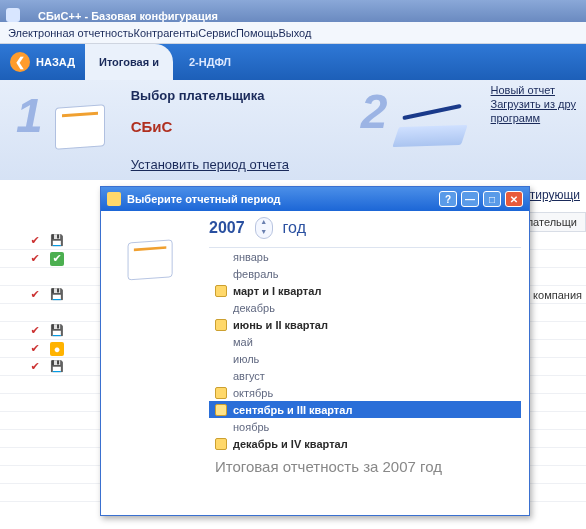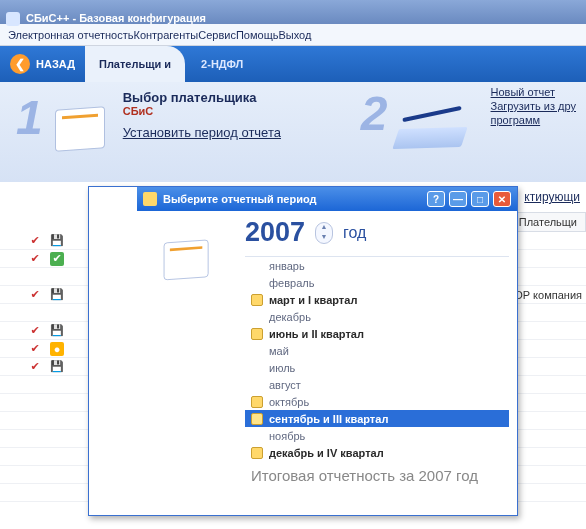--- a/index.html
+++ b/index.html
@@ -1,41 +1,41 @@
 <!DOCTYPE html>
 <html><head>
 <meta charset="utf-8">
 <style>
   * { box-sizing: border-box; margin: 0; padding: 0; font-family: Tahoma, Arial, sans-serif; font-size: 11px; }
   body { width: 586px; height: 529px; overflow: hidden; background: #fff; position: relative; }
 
   
-  .titlebar { height: 22px; background: linear-gradient(#8aa8d8,#6a8ac0); display: flex; align-items: flex-start; padding: 12px 6px; color: #fff; font-weight: bold; }
+  .titlebar { height: 22px; background: linear-gradient(#8aa8d8,#6a8ac0); display: flex; align-items: flex-end; padding: 0 6px; color: #fff; font-weight: bold; gap: 12px; }
   .titlebar .app-icon { width: 14px; height: 14px; background: #d8e6ff; border-radius: 3px; margin-right: 6px; display:inline-block; }
 
   
   .menubar { height: 22px; background: #f3f7fd; display: flex; align-items: center; padding: 0 8px; border-bottom: 1px solid #cfd5e0; }
   .menubar span { color: #1a2a5a; cursor: default; }
 
   
   .navstrip { height: 36px; background: linear-gradient(#2f78d6,#1d5fb8); display: flex; align-items: center; }
   .back-btn { display: flex; align-items: center; color: #fff; font-weight: bold; font-size: 14px; padding: 0 10px; height: 100%; }
   .back-circle { width: 20px; height: 20px; border-radius: 50%; background: #ff9c2d; margin-right: 6px; display:flex; align-items:center; justify-content:center; color:#fff; font-size:12px; }
   .tab-active { background: #eaf1fb; color: #1a2a5a; height: 100%; display:flex; align-items:center; padding: 0 14px; border-top-right-radius: 18px; font-weight:bold; flex-direction:column; justify-content:center; line-height:1.1; text-align:center;}
   .tab-inactive { color: #dce8ff; padding: 8px 16px; height:100%; display:flex; align-items:center; font-weight:bold;}
 
   
   .mainpanel { height: 100px; background: linear-gradient(#e6eefa,#d6e2f5); display:flex; position:relative; padding: 8px 16px; }
   .step-num { font-size: 48px; color: #9cb4e4; font-style: italic; font-weight:bold; margin-right:8px;}
   .calendar-ico { width: 60px; height: 60px; position:relative; margin-top:8px;}
   .calendar-ico .body { width:50px; height:42px; background:#fff; border:1px solid #b0c0e0; border-radius:4px; transform: skewY(-4deg); position:absolute; top:10px; left:4px;}
   .calendar-ico .body::before { content:""; position:absolute; top:6px; left:6px; right:6px; height:4px; border-top:3px solid #f0a030; }
-  .step1-text { margin-left: 12px; display:flex; flex-direction:column; justify-content:flex-start; }
+  .step1-text { margin-left: 20px; display:flex; flex-direction:column; justify-content:space-between; }
   .step1-text .t1 { color:#1a2a5a; font-weight:bold; font-size:13px; }
-  .step1-text .t2 { color:#b03020; font-weight:bold; font-size:11px; }
+  .step1-text .t2 { color:#b03020; font-weight:bold; font-size:15px; }
   .step1-text .t3 { color:#1a2a5a; font-size:13px; text-decoration:underline; margin-top:8px;}
   .step2 { position:absolute; right:10px; top:4px; display:flex; align-items:flex-start;}
   .step2 .pen { width:70px; height:50px; position:relative; margin-top:16px; margin-right:6px;}
   .step2 .pen::before { content:""; position:absolute; width:60px; height:4px; background:#1a3a8a; top:10px; left:6px; transform:rotate(-12deg); border-radius:2px;}
   .step2 .pen::after { content:""; position:absolute; width:68px; height:20px; background:linear-gradient(#cfe0ff,#aac4f0); bottom:4px; left:0; transform:skewX(-20deg) rotate(-2deg); border-radius:2px;}
   .step2-links { display:flex; flex-direction:column; gap:2px; color:#1a2a5a; font-size:13px; }
   .step2-links span { text-decoration:underline;margin-left:19px; }
   .redact { position:absolute; right:6px; bottom:-22px; color:#1a2a5a; font-size:12px; text-decoration:underline;}
 
   
@@ -43,33 +43,33 @@
   .colhead { position:absolute; right:0; top:0; height:20px; padding:3px 8px; background:#f7f8fa; border:1px solid #d8dde6; color:#333; }
   .row { height:18px; border-bottom:1px solid #eef0f4; display:flex; align-items:center; padding-left:28px; gap:8px;}
   .row .chk { width:14px; height:14px; display:inline-flex; align-items:center; justify-content:center; font-size:11px; }
   .chk-red { color:#c33; }
   .chk-grn { background:#4caf50; color:#fff; border-radius:2px; width:14px; height:14px; font-size:10px; }
   .chk-orn { background:#ffb300; color:#fff; border-radius:2px; width:14px; height:14px; font-size:10px; }
   .chk-save { color:#3366cc; font-size:12px; }
   .cell-text { position:absolute; right:4px; color:#333; }
 
   
-  .dialog { position:absolute; top:186px; left:88px; width:430px; height:330px; background:#fff; border:1px solid #3a70d0; box-shadow:2px 3px 6px rgba(0,0,0,0.3);padding-left:48px; }
+  .dialog { position:absolute; top:186px; left:100px; width:430px; height:330px; background:#fff; border:1px solid #3a70d0; box-shadow:2px 3px 6px rgba(0,0,0,0.3); }
   .dlg-title { height:24px; background:linear-gradient(#4b8fe8,#1c66d6); display:flex; align-items:center; color:#fff; padding:0 6px; font-weight:bold; }
   .dlg-title .di { width:14px; height:14px; background:#ffd86a; border-radius:2px; margin-right:6px;}
   .dlg-title .wbtns { margin-left:auto; display:flex; gap:4px;}
   .wbtn { width:18px; height:16px; border:1px solid #fff; border-radius:3px; background:#5a9be8; display:flex; align-items:center; justify-content:center; color:#fff; font-size:10px; font-weight:bold;}
   .wbtn.help { background:#5a9be8;}
   .wbtn.close { background:#e85a3a; }
   .dlg-body { display:flex; height:calc(100% - 24px); }
   .dlg-left { width:100px; padding:10px 4px; display:flex; justify-content:center; }
   .dlg-left .calendar-ico { transform:scale(0.9); }
   .dlg-right { flex:1; padding:6px 8px 0 8px; overflow:hidden; }
   .year-row { display:flex; align-items:center; gap:10px; margin-bottom:8px;}
-  .year-val { font-size:27px; color:#2a50a0; font-weight:bold; }
+  .year-val { font-size:16px; color:#2a50a0; font-weight:bold; }
   .spinner { width:18px; height:22px; border:1px solid #b8c4e0; border-radius:10px; background:#f4f7ff; display:flex; flex-direction:column; }
   .spinner div { flex:1; text-align:center; font-size:7px; color:#6a80b0; line-height:1;}
   .year-lbl { font-size:16px; color:#2a50a0; }
   .period-list { border-top:1px solid #dde4f0; }
   .pitem { height:17px; display:flex; align-items:center; padding-left:6px; color:#606880; font-size:11px; gap:6px;}
   .pitem.bold { color:#2a2a2a; font-weight:bold; }
   .pitem .pico { width:12px; height:12px; background:#ffd86a; border:1px solid #cca030; border-radius:2px; display:inline-block;}
   .pitem.selected { background:#2a6ed8; color:#fff; }
   .pitem.selected .pico { background:#ffe48a;}
   .summary { font-size:15px; color:#888; padding:6px 0 0 6px;}
@@ -89,21 +89,21 @@
   <span>Помощь</span>
   <span>Выход</span>
 </div>
 
 <div class="navstrip">
   <div class="back-btn">
     <div class="back-circle">❮</div>
     <span>НАЗАД</span>
   </div>
   <div class="tab-active">
-    <span>Плательщи и</span>
+    <span>Итоговая и</span>
   </div>
   <div class="tab-inactive">
     <span>2-НДФЛ</span>
   </div>
 </div>
 
 <div class="mainpanel">
   <div class="step-num">1</div>
   <div class="calendar-ico">
       <div class="body"></div>

